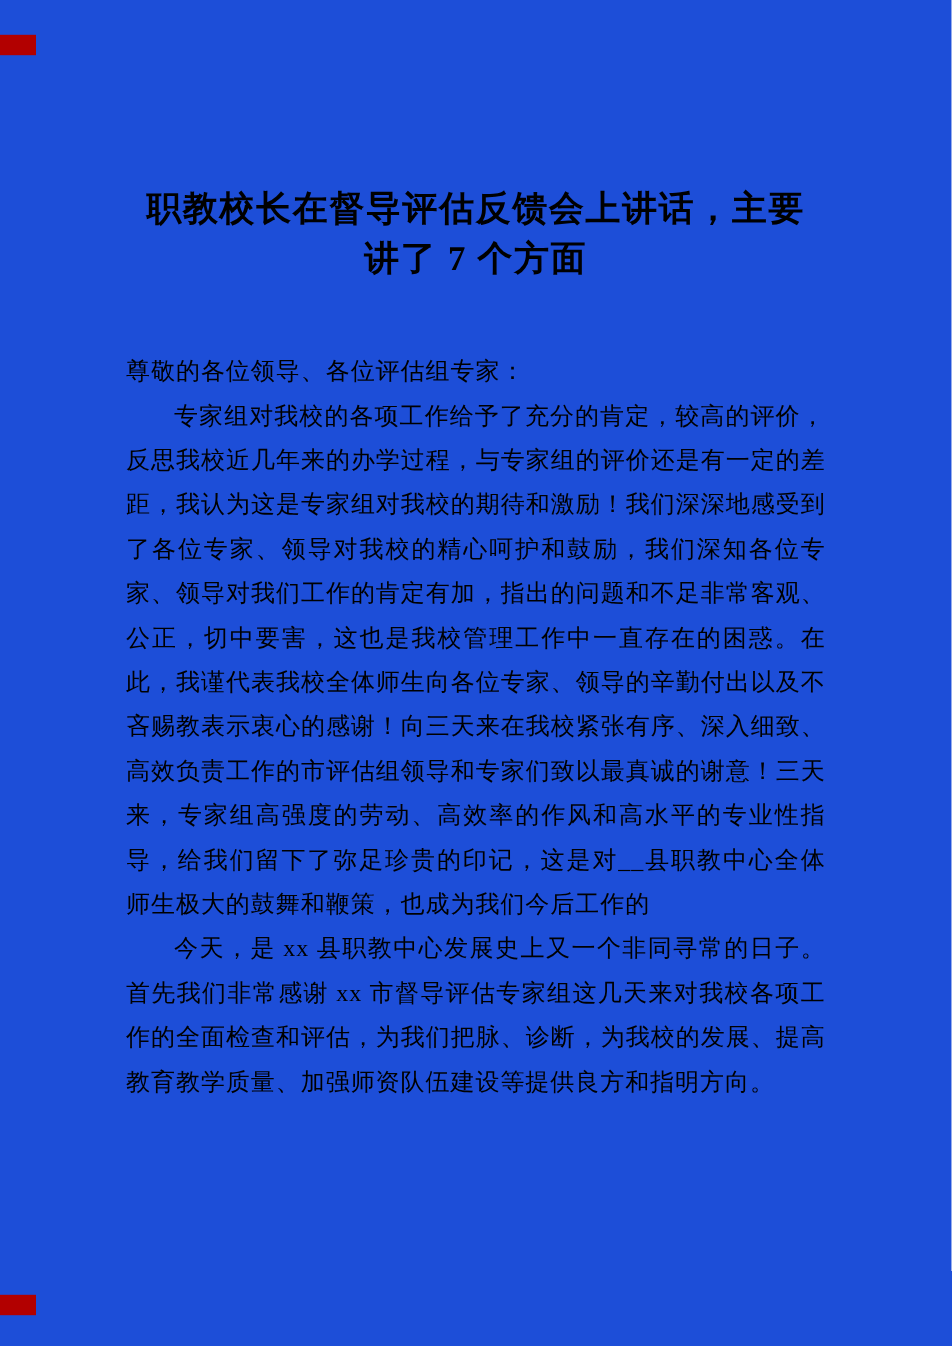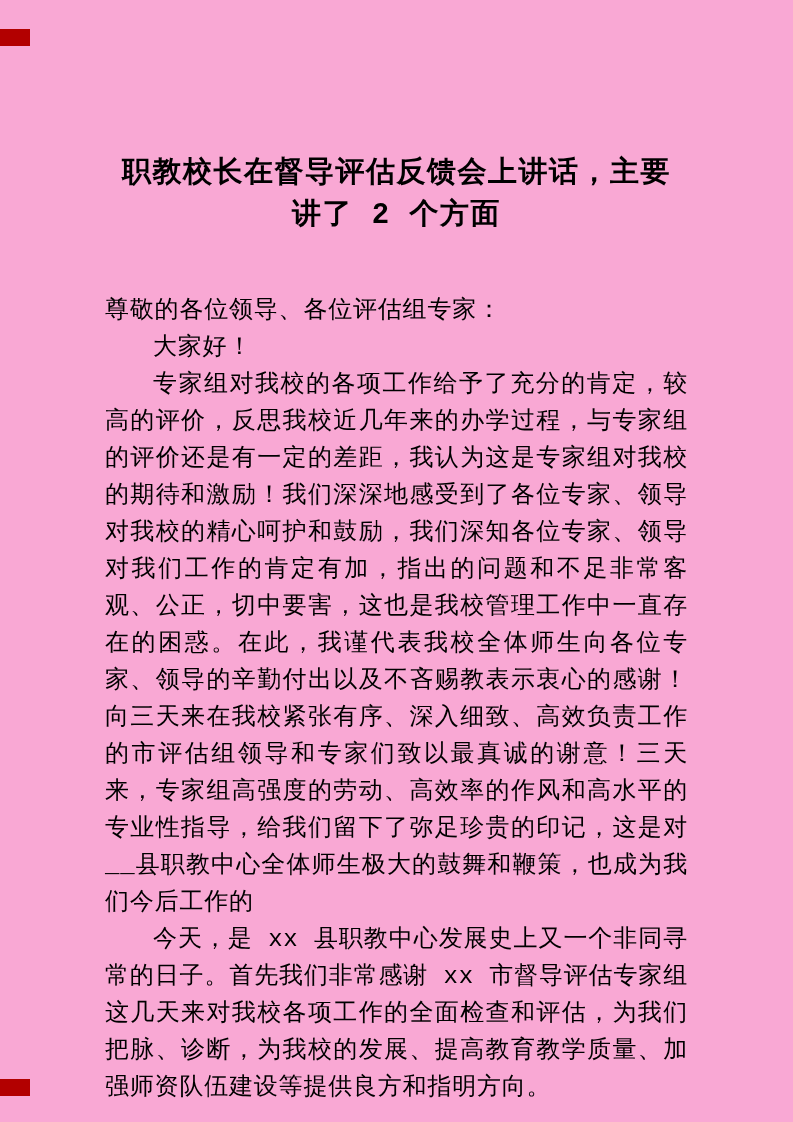--- a/index.html
+++ b/index.html
@@ -2,65 +2,64 @@
 <html><head>
 <meta charset="utf-8">
 <style>
   * { margin: 0; padding: 0; box-sizing: border-box; }
   html, body { background: #ffffff; }
   .page {
     position: relative;
     width: 793px;
     height: 1122px;
     margin: 0 auto;
-    background: #f9a8d4;
+    background: #1d4ed8;
     color: #000000;
-    font-family: Liberation Mono, monospace;
+    font-family: Liberation Serif, serif;
     overflow: hidden;
   }
   .corner-mark {
     position: absolute;
     left: 0;
     width: 30px;
     height: 17px;
   }
   .corner-mark.top { top: 29px; }
   .corner-mark.bottom { top: 1079px; }
   .title {
     margin: 153px 85px 0;
     font-size: 29px;
     font-weight: 700;
     text-align: center;
     line-height: 1.45;
     letter-spacing: 1.5px;
   }
   .body-text {
     margin: 55px 105px 0;
-    font-size: 24px;
+    font-size: 20px;
     line-height: 37px;
     letter-spacing: 0.8px;
     text-align: justify;
   }
   .para { margin: 0; }
   .indent { text-indent: 2em; }
 </style>
 </head>
 <body>
 
 <div class="page">
 
   <div class="corner-mark top" style="background: rgb(178, 0, 0);"></div>
 
   <h1 class="title">
     <div>职教校长在督导评估反馈会上讲话，主要</div>
-    <div>讲了 2 个方面</div>
+    <div>讲了 7 个方面</div>
   </h1>
 
   <div class="body-text">
     <p class="para">尊敬的各位领导、各位评估组专家：</p>
-    <p class="para indent">大家好！</p>
     <p class="para indent">专家组对我校的各项工作给予了充分的肯定，较高的评价，反思我校近几年来的办学过程，与专家组的评价还是有一定的差距，我认为这是专家组对我校的期待和激励！我们深深地感受到了各位专家、领导对我校的精心呵护和鼓励，我们深知各位专家、领导对我们工作的肯定有加，指出的问题和不足非常客观、公正，切中要害，这也是我校管理工作中一直存在的困惑。在此，我谨代表我校全体师生向各位专家、领导的辛勤付出以及不吝赐教表示衷心的感谢！向三天来在我校紧张有序、深入细致、高效负责工作的市评估组领导和专家们致以最真诚的谢意！三天来，专家组高强度的劳动、高效率的作风和高水平的专业性指导，给我们留下了弥足珍贵的印记，这是对__县职教中心全体师生极大的鼓舞和鞭策，也成为我们今后工作的</p>
     <p class="para indent">今天，是 xx 县职教中心发展史上又一个非同寻常的日子。首先我们非常感谢 xx 市督导评估专家组这几天来对我校各项工作的全面检查和评估，为我们把脉、诊断，为我校的发展、提高教育教学质量、加强师资队伍建设等提供良方和指明方向。</p>
   </div>
 
   <div class="corner-mark bottom" style="background: rgb(178, 0, 0);"></div>
 
 </div>
 
 </body></html>

